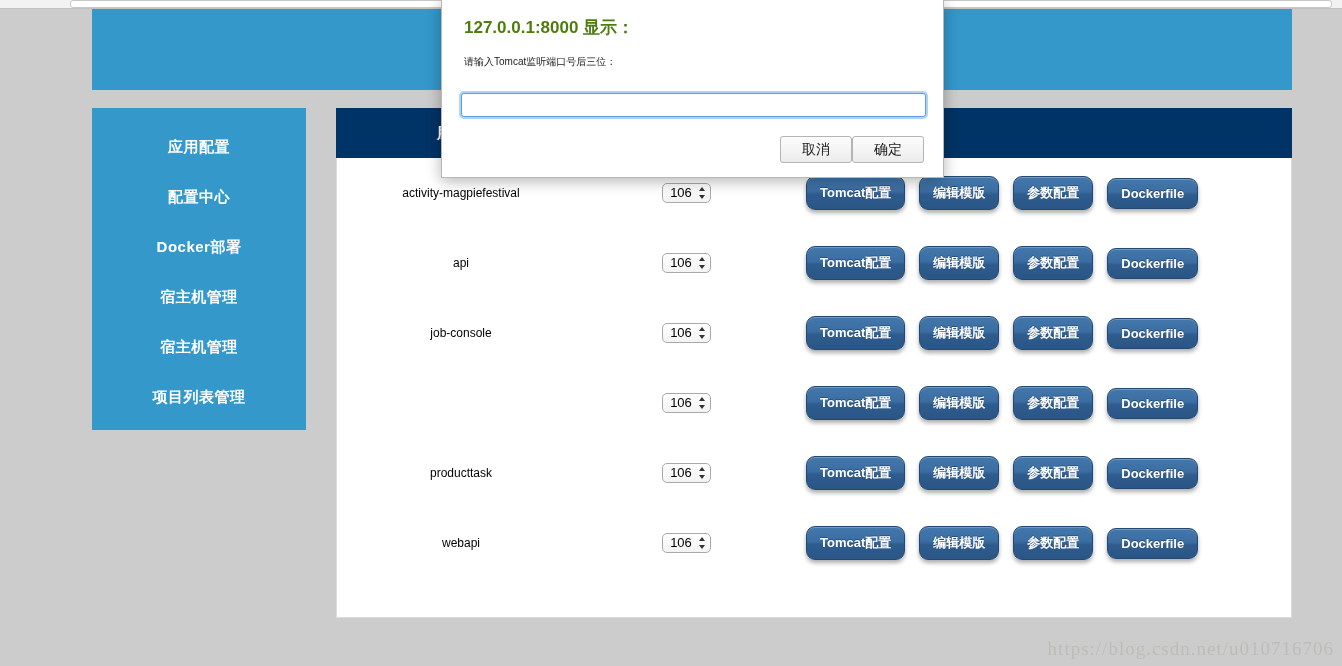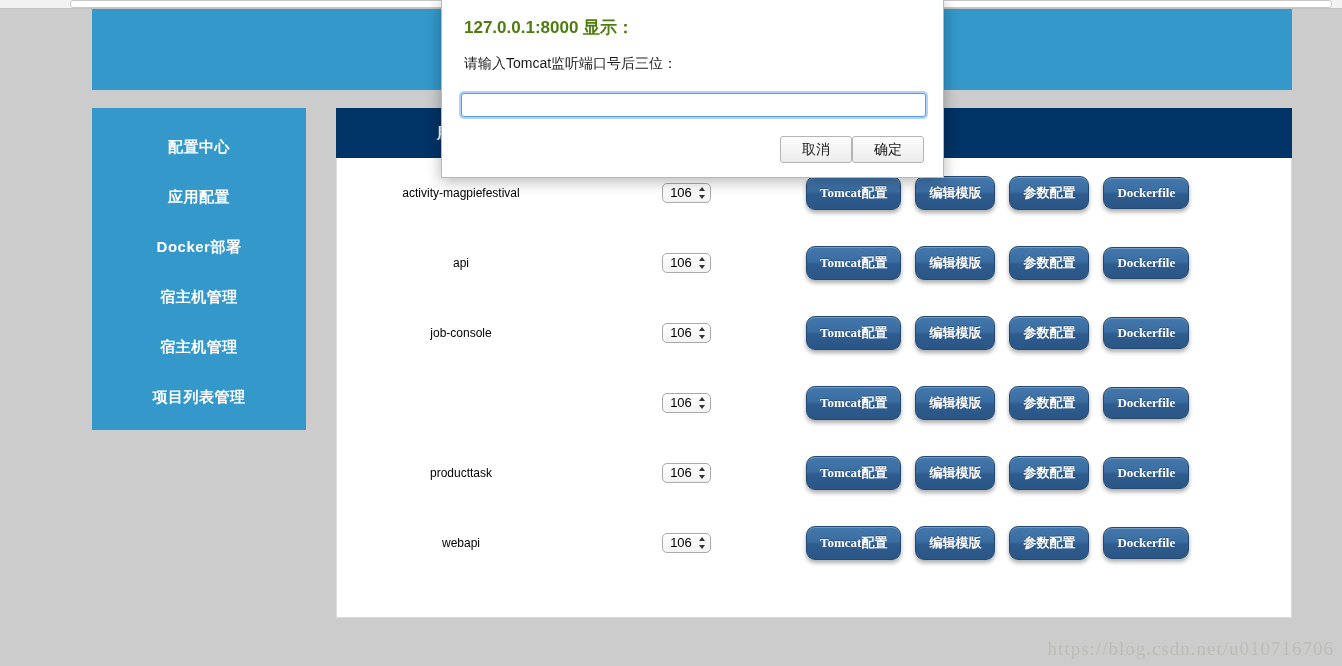--- a/index.html
+++ b/index.html
@@ -178,21 +178,20 @@
     font-weight: bold;
     text-align: left;
     padding: 7px 13px;
     border-radius: 9px;
     background: linear-gradient(#4378ad 0%, #3b6da2 45%, #2e5c8e 55%, #2a5686 100%);
     border: 1px solid #24486f;
     box-shadow: 0 3px 4px rgba(0,0,0,.32), inset 0 1px 0 rgba(255,255,255,.25);
     cursor: pointer;
     white-space: nowrap;
     text-shadow: 0 -1px 0 rgba(0,0,0,.3);
-    font-family: Liberation Serif, serif;
   }
 
   
   #watermark {
     position: absolute;
     right: 8px; bottom: 6px;
     color: #bdbdb8;
     font-size: 19px;
     font-family: "Liberation Serif", "DejaVu Serif", serif;
     letter-spacing: 1px;
@@ -213,21 +212,21 @@
   #dlg-title {
     position: absolute;
     left: 22px; top: 16px;
     font-size: 17px;
     font-weight: bold;
     color: #4d7c0f;
   }
   #dlg-message {
     position: absolute;
     left: 22px; top: 55px;
-    font-size: 14px;
+    font-size: 10px;
     color: #1a1a1a;
   }
   #dlg-input {
     position: absolute;
     left: 19px; top: 93px;
     width: 465px; height: 24px;
     border: 1px solid #5a9cdc;
     border-radius: 3px;
     outline: none;
     box-shadow: 0 0 0 2px rgba(110,175,245,.55);
@@ -259,22 +258,22 @@
 
 <div id="browser-bar">
   <div id="url-field"></div>
 </div>
 
 <div id="page">
 
   <div id="banner"></div>
 
   <nav id="sidebar">
+    <div class="side-item">应用配置</div>
     <div class="side-item">配置中心</div>
-    <div class="side-item">应用配置</div>
     <div class="side-item">Docker部署</div>
     <div class="side-item">宿主机管理</div>
     <div class="side-item">宿主机管理</div>
     <div class="side-item">项目列表管理</div>
   </nav>
 
   <div id="main-panel"></div>
 
   <div id="table-header">
     <div class="th" id="th-service">服务名</div>

